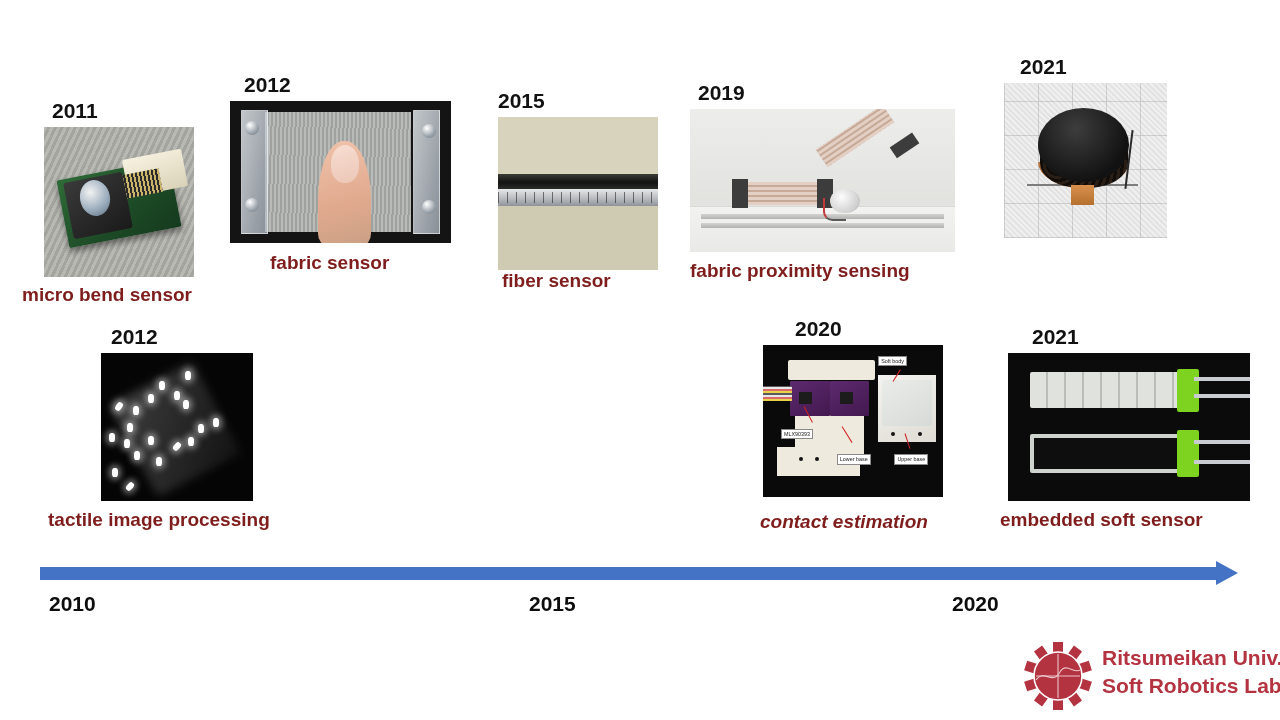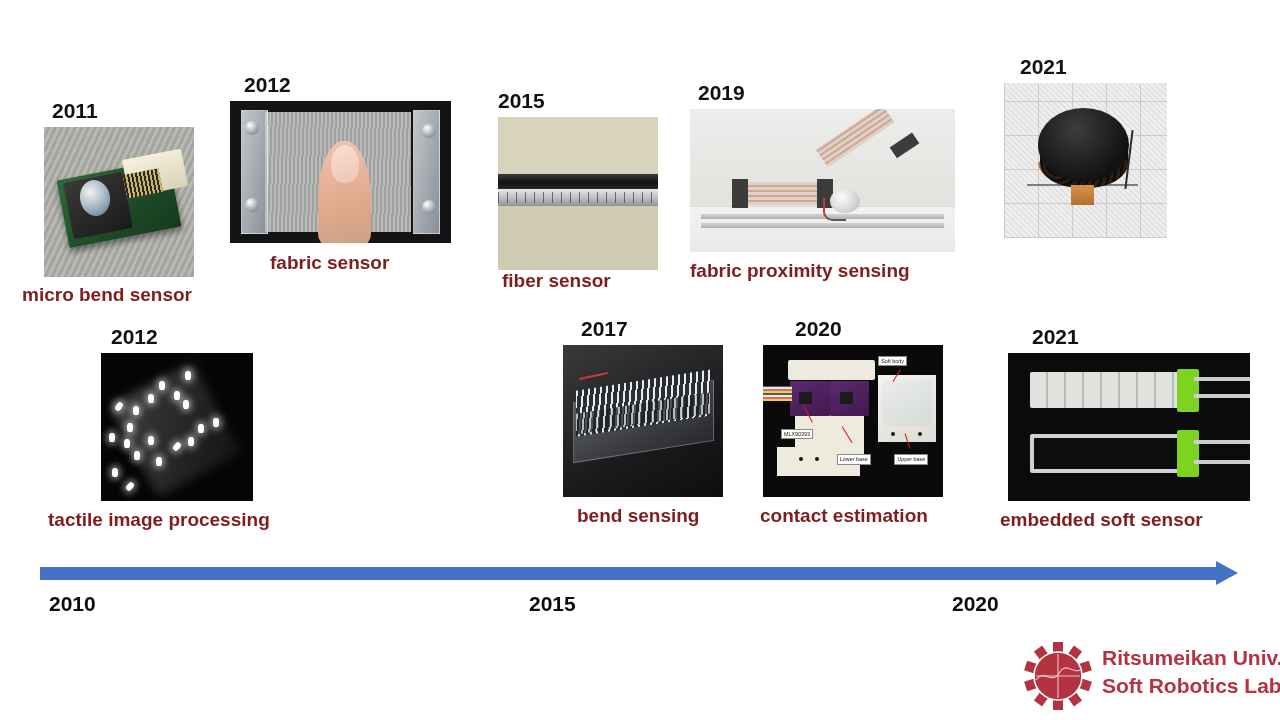--- a/index.html
+++ b/index.html
@@ -394,30 +394,20 @@
       <div class="dot" style="left:57%;top:57%;"></div>
       <div class="dot" style="left:22%;top:66%;"></div>
       <div class="dot" style="left:36%;top:70%;"></div>
       <div class="dot" style="left:7%;top:78%;"></div>
       <div class="dot" style="left:17%;top:87%; transform:rotate(40deg);"></div>
     </div>
     <div class="caption" style="margin-top:9px;">tactile image processing</div>
   </div>
 
 
-  <div class="entry" style="left:563px; top:318px;">
-    <div class="year" style="margin-left:18px;">2017</div>
-    <div class="photo p2017" style="width:160px; height:152px; margin-top:6px;">
-      <div class="slab"></div>
-      <div class="comb"></div>
-      <div class="comb2"></div>
-      <div class="wire"></div>
-    </div>
-    <div class="caption" style="margin-top:9px; margin-left:14px;">bend sensing</div>
-  </div>
 
   <div class="entry" style="left:763px; top:318px;">
     <div class="year" style="margin-left:32px;">2020</div>
     <div class="photo p2020" style="width:180px; height:152px; margin-top:6px;">
 
       <div class="basewhite" style="left:14%; top:10%; width:48%; height:13%; border-radius:2px;"></div>
       <div class="basewhite" style="left:18%; top:42%; width:38%; height:32%;"></div>
       <div class="basewhite" style="left:8%; top:67%; width:46%; height:19%;"></div>
       <div class="pcbpurple" style="left:15%; top:24%; width:22%; height:23%; border-radius:1px;"></div>
       <div class="pcbpurple" style="left:37%; top:24%; width:22%; height:23%; border-radius:1px;"></div>
@@ -434,21 +424,21 @@
 
       <div class="leader" style="left:72%; top:24%; width:14px; transform:rotate(-58deg);"></div>
       <div class="callout" style="left:64%; top:7%;">Soft body</div>
       <div class="leader" style="left:23%; top:40%; width:18px; transform:rotate(62deg);"></div>
       <div class="callout" style="left:10%; top:55%;">MLX90393</div>
       <div class="leader" style="left:44%; top:53%; width:19px; transform:rotate(58deg);"></div>
       <div class="callout" style="left:41%; top:72%;">Lower base</div>
       <div class="leader" style="left:79%; top:58%; width:16px; transform:rotate(72deg);"></div>
       <div class="callout" style="left:73%; top:72%;">Upper base</div>
     </div>
-    <div class="caption" style="margin-top:9px; margin-left:-3px;">contact estimation</div>
+    <div class="caption" style="margin-top:15px; margin-left:-3px;font-style:italic;">contact estimation</div>
   </div>
 
   <div class="entry" style="left:1000px; top:326px;">
     <div class="year" style="margin-left:32px;">2021</div>
     <div class="photo p2021b" style="width:242px; height:148px; margin-top:6px; margin-left:8px;">
       <div class="barTop"></div>
       <div class="barBot"></div>
       <div class="clipT"></div>
       <div class="clipB"></div>
       <div class="lead" style="left:77%; top:16%; width:24%;"></div>

